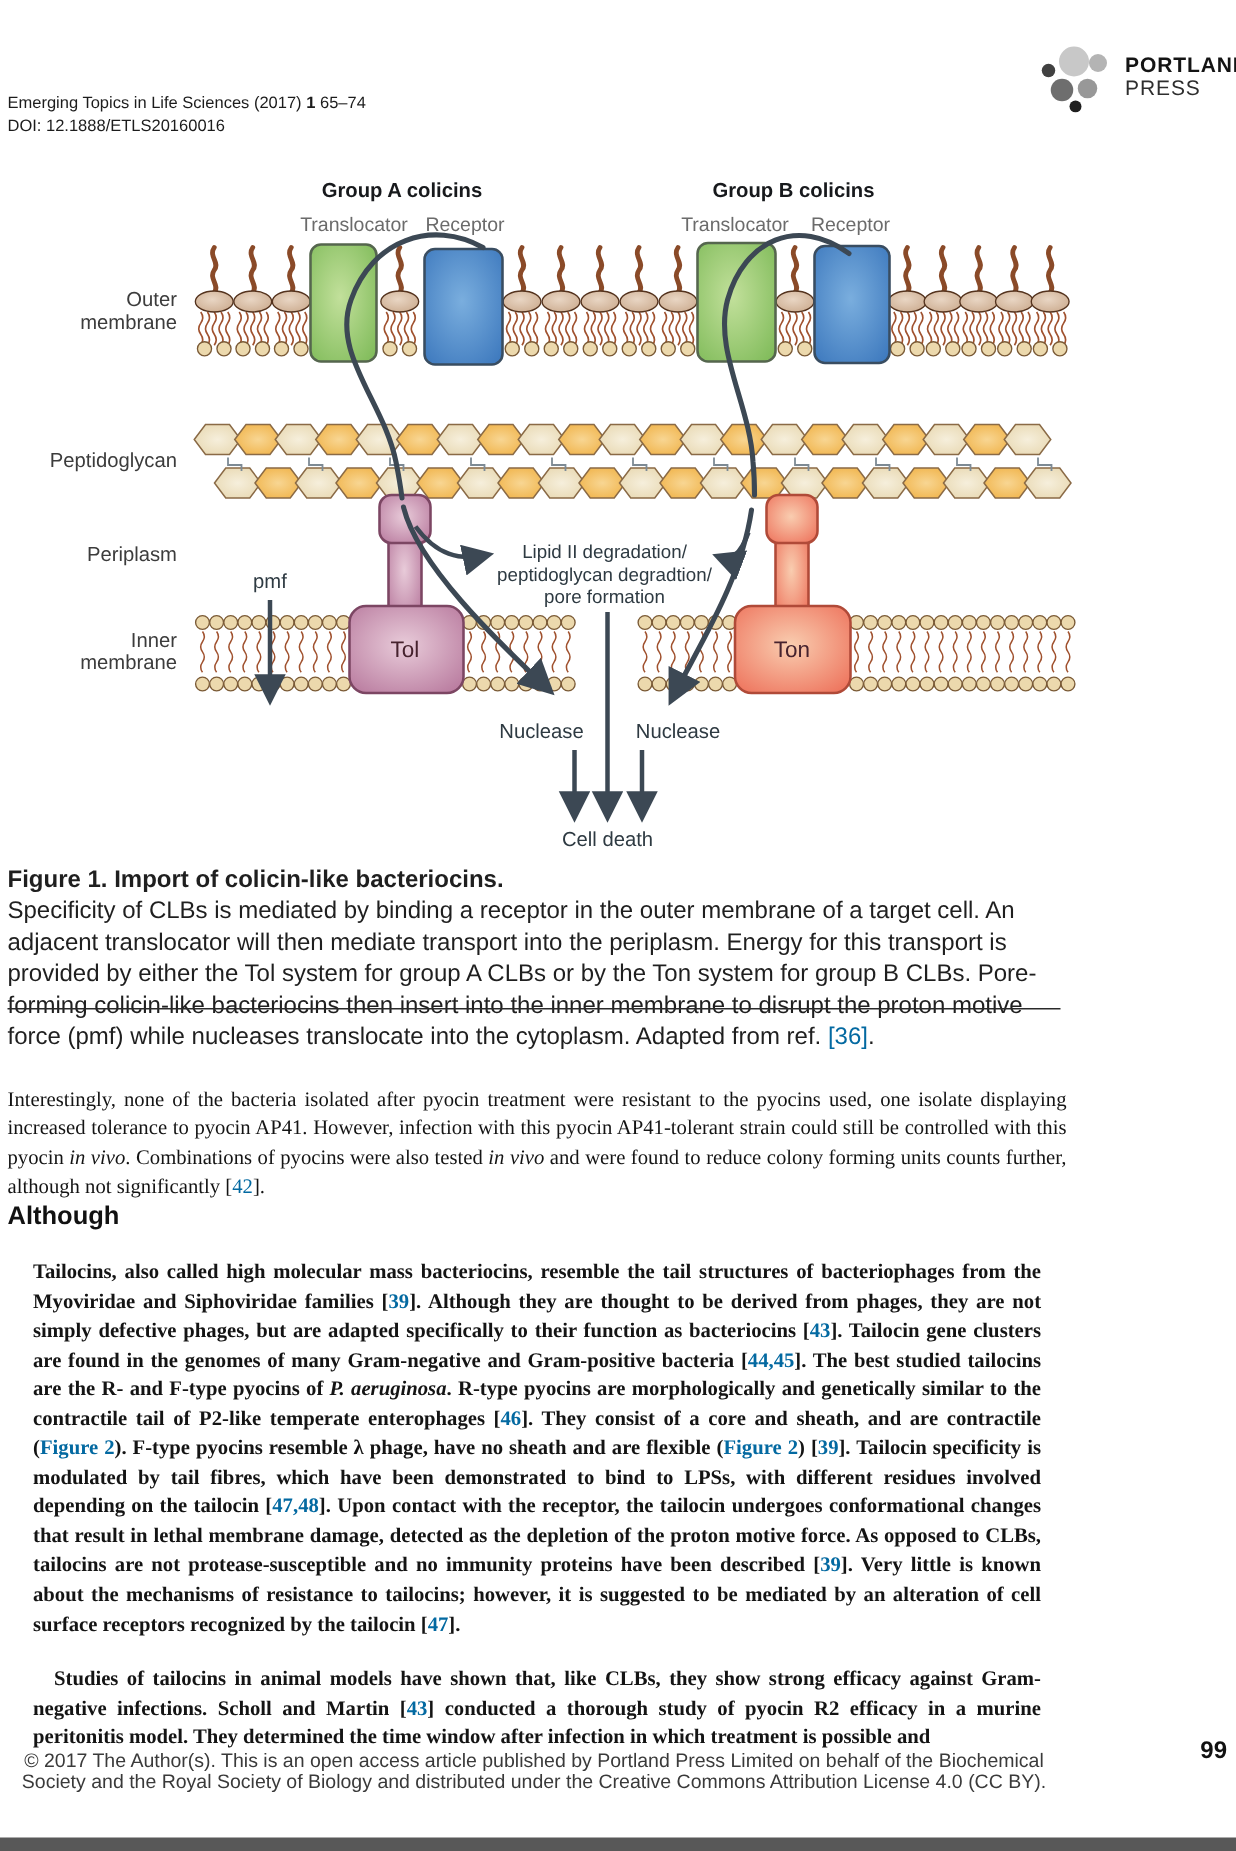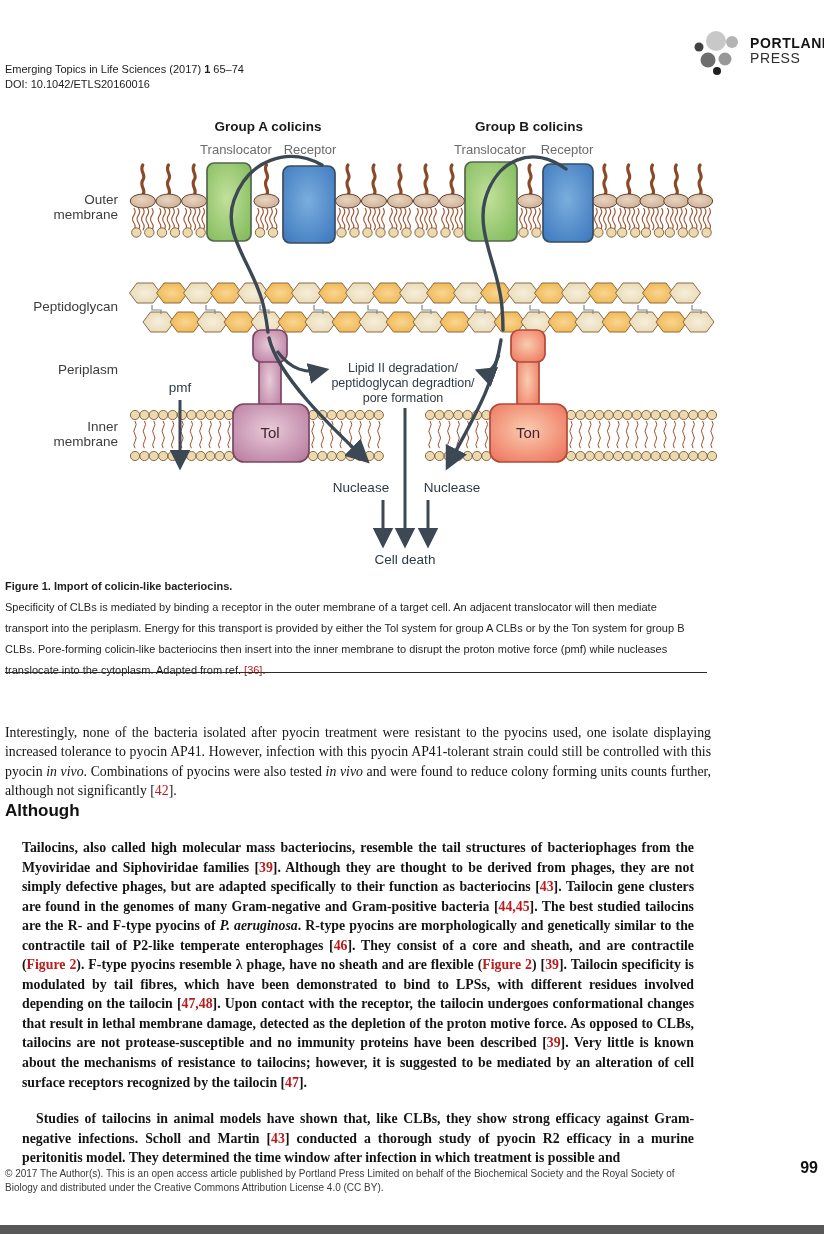--- a/index.html
+++ b/index.html
@@ -3,62 +3,62 @@
 <meta charset="utf-8">
 <style>
   html,body{margin:0;padding:0;background:#fff;}
   #page{position:relative;width:824px;height:1234px;background:#fff;overflow:hidden;
         font-family:"Liberation Sans",sans-serif;color:#1a1a1a;}
   .abs{position:absolute;}
   
   #journal-head{left:5px;top:26px;font-size:11px;line-height:15px;color:#1c1c1c;margin-top:36px;}
   .seg-b{font-weight:700;}
   .seg-i{font-style:italic;}
-  .seg-r{color:#b91c1c;}
+  .seg-r{color:#0369a1;}
   
   #logo{left:692px;top:27px;display:flex;align-items:center;gap:6px;}
   #logo-text{display:flex;flex-direction:column;line-height:15px;}
   #logo-name{font-weight:700;font-size:14px;letter-spacing:.6px;color:#141414;}
   #logo-sub{font-size:14px;letter-spacing:.6px;color:#2e2e2e;}
   
   #fig{left:0;top:108px;}
   #fig text{font-family:"Liberation Sans",sans-serif;}
   .fig-head{font-size:13.5px;font-weight:700;fill:#17191c;}
   .fig-sub{font-size:13px;fill:#6b6b6b;}
   .fig-side{font-size:13.5px;fill:#3c3c3c;}
   .fig-ann{font-size:12.5px;fill:#2e3a42;}
   .fig-ann2{font-size:13.5px;fill:#2e3a42;}
   .prot-label{font-size:15px;fill:#46222e;}
   .crv{fill:none;stroke:#3c4854;stroke-width:3.4;stroke-linecap:round;}
   .crv2{fill:none;stroke:#3c4854;stroke-width:3;stroke-linecap:butt;}
   
-  #caption{left:5px;top:576px;width:696px;font-size:11px;line-height:21px;color:#1f1f1f;}
+  #caption{left:5px;top:576px;width:696px;font-size:16px;line-height:21px;color:#1f1f1f;}
   #caption .cap-title{font-weight:700;}
   #cap-rule{left:5px;top:672px;width:702px;height:1px;background:#2a2a2a;}
   
   .serif{font-family:"Liberation Serif",serif;font-size:13.8px;line-height:19.55px;
          text-align:justify;color:#141414;}
   #para1{left:5px;top:709px;width:706px;}
   #article{left:5px;top:801px;width:706px;}
   #article h2{font-family:"Liberation Sans",sans-serif;font-size:17px;margin:0 0 5px 0;color:#111;}
   #article p{margin:17px;font-weight:bold;}
   #para3{text-indent:14px;}
   
-  #footer{left:5px;top:1167px;width:702px;font-size:10px;line-height:13.5px;color:#3a3a3a;}
+  #footer{left:5px;top:1167px;width:702px;font-size:13px;line-height:13.5px;color:#3a3a3a;text-align:center;}
   #page-num{left:770px;top:1159px;width:48px;text-align:right;font-size:16px;font-weight:700;color:#111;}
   #bottom-bar{left:0;top:1225px;width:824px;height:9px;background:#585858;}
 </style>
 </head>
 <body>
 
 <div id="page">
 
   <div class="abs" id="journal-head">
     <div><span>Emerging Topics in Life Sciences (2017) </span><span class="seg-b">1</span><span> 65–74</span></div>
-    <div>DOI: 10.1042/ETLS20160016</div>
+    <div>DOI: 12.1888/ETLS20160016</div>
   </div>
 
   <div class="abs" id="logo">
     <svg width="52" height="48" viewBox="0 0 52 48">
       <circle cx="24" cy="14" r="10" fill="#c8c8c8"></circle>
       <circle cx="7" cy="20" r="4.5" fill="#414141"></circle>
       <circle cx="40" cy="15" r="6" fill="#b4b4b4"></circle>
       <circle cx="16" cy="33" r="7.5" fill="#6e6e6e"></circle>
       <circle cx="33" cy="32" r="6.5" fill="#989898"></circle>
       <circle cx="25" cy="44" r="4" fill="#1f1f1f"></circle>

